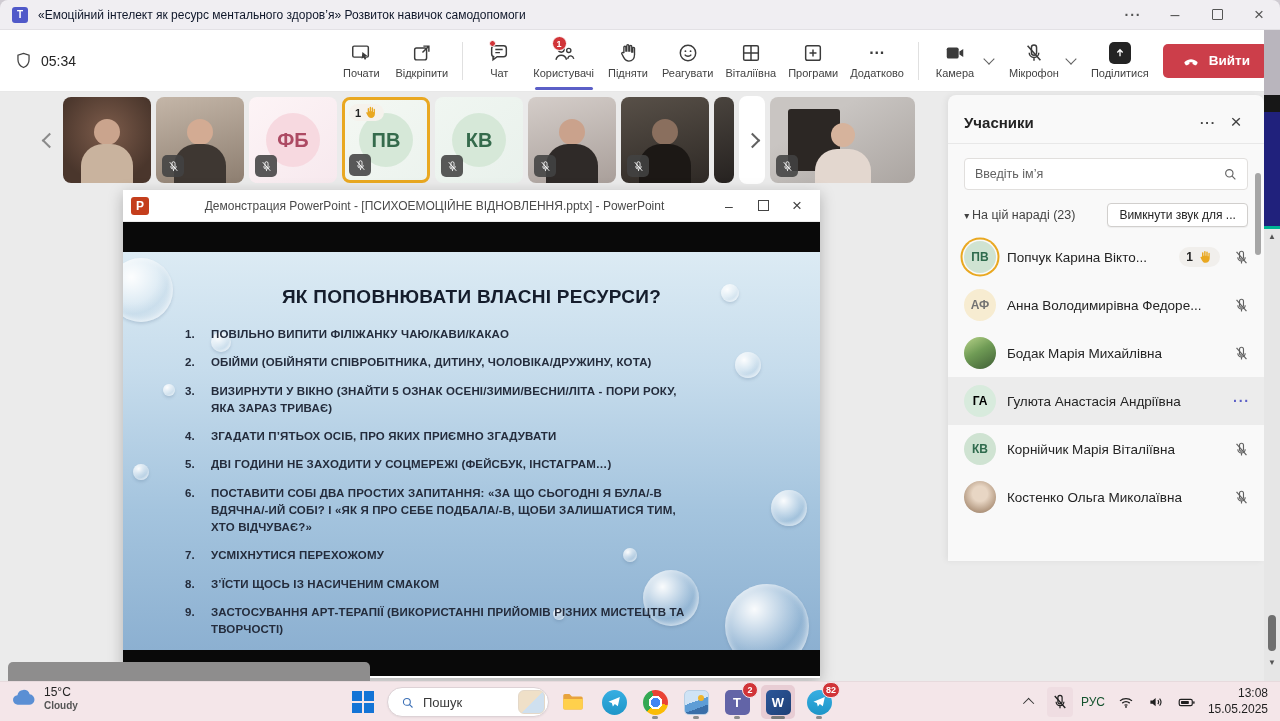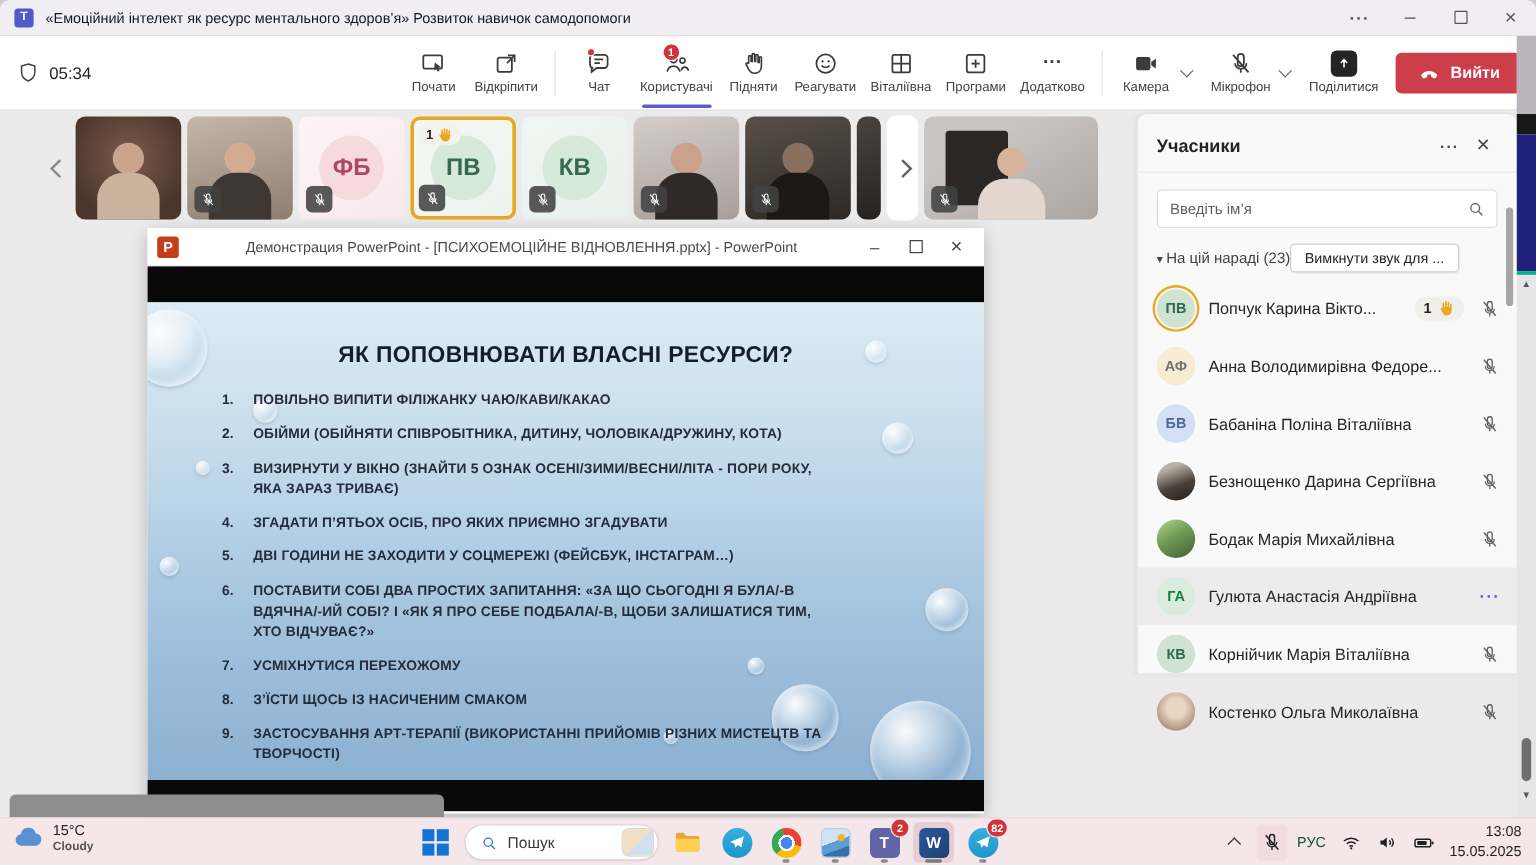--- a/index.html
+++ b/index.html
@@ -106,33 +106,33 @@
   .panel-head { display:flex; align-items:center; padding:15px 14px 9px 16px; }
   .panel-title { font-size:15px; font-weight:bold; color:#242424; flex:1; }
   .ph-ico { width:28px; height:24px; display:flex; align-items:center; justify-content:center; color:#424242; cursor:pointer; }
   .ph-ico.dots::before { content:"···"; font-weight:bold; font-size:13px; letter-spacing:1px; }
   .ph-ico.close::before { content:"×"; font-size:19px; }
   .panel-div { height:1px; background:#e8e8e8; }
   .psearch { position:relative; margin:14px 16px 0; height:32px; background:#fff; border:1px solid #e1dfdd; border-radius:4px; display:flex; align-items:center; }
   .psearch input { flex:1; border:none; outline:none; background:transparent; font-size:12.5px; color:#242424; padding:0 10px; font-family:inherit; }
   .psearch input::placeholder { color:#616161; }
   .psearch svg { margin-right:9px; color:#616161; }
-  .psec { display:flex; align-items:center; justify-content:flex-start; margin:13px 16px 6px; }
+  .psec { display:flex; align-items:center; justify-content:center; margin:13px 16px 6px;gap:32px; }
   .psec-label { font-size:12.5px; color:#424242; cursor:pointer; }
   .psec-label::before { content:"▾ "; font-size:10px; color:#424242; }
   .mute-all { font-size:12px; color:#242424; background:#fff; border:1px solid #d1cfcd; border-radius:4px; padding:4px 11px; cursor:pointer; box-shadow:0 1px 1px rgba(0,0,0,.05); font-family:inherit; }
   .plist { margin-top:4px; }
   .prow { display:flex; align-items:center; height:48px; padding:0 14px 0 16px; gap:11px; cursor:pointer; }
   .prow.active { background:#ececec; }
   .pavatar { width:32px; height:32px; border-radius:50%; flex:0 0 auto; display:flex; align-items:center; justify-content:center; font-size:12px; font-weight:bold; }
   .pavatar.ring { box-shadow:0 0 0 1.5px #f9f9f9,0 0 0 3.5px #e9a821; }
   .av-green { background:#cfe3d2; color:#2f6b4d; }
   .av-yellow { background:#f7ecd1; color:#737373; }
   .av-blue { background:#d3dff5; color:#51679e; }
-  .av-mint { background:#d8ebdd; color:#15803d; }
+  .av-mint { background:#d8ebdd; color:#000000; }
   .av-pink { background:#f6d6e2; color:#ab4f75; }
   .av-photo1 { background:linear-gradient(160deg,#b9b0a6 20%,#4a4038 60%,#241f1c); }
   .av-photo2 { background:linear-gradient(150deg,#a8c77e 10%,#6f9b55 45%,#3f5e35); }
   .av-photo3 { background:radial-gradient(circle at 50% 40%,#e8d6c4 30%,#b49a82 70%,#8a7460); }
   .pname { flex:1; font-size:13.5px; color:#242424; white-space:nowrap; overflow:hidden; text-overflow:clip; }
   .pbadge { display:flex; align-items:center; gap:4px; background:#f1efec; border-radius:11px; padding:2px 7px; font-size:12px; color:#242424; margin-right:2px; }
   .pmic { color:#616161; display:flex; }
   .pmore { color:#5b5fc7; font-weight:bold; font-size:14px; letter-spacing:1px; }
   .pmore::before { content:"···"; }
   .pscroll { position:absolute; right:3px; top:78px; width:6px; height:82px; border-radius:3px; background:#a6a6a6; }
@@ -587,43 +587,21 @@
           <span class="pname">Анна Володимирівна Федоре...</span>
 
           <span class="pmic">
             <svg class="ic" width="17" height="17">
               <use href="#i-micoff"></use>
             </svg>
           </span>
 
         </div>
 
-        <div class="prow">
-          <span class="pavatar av-blue">БВ</span>
-          <span class="pname">Бабаніна Поліна Віталіївна</span>
-
-          <span class="pmic">
-            <svg class="ic" width="17" height="17">
-              <use href="#i-micoff"></use>
-            </svg>
-          </span>
-
-        </div>
-
-        <div class="prow">
-          <span class="pavatar av-photo1"></span>
-          <span class="pname">Безнощенко Дарина Сергіївна</span>
-
-          <span class="pmic">
-            <svg class="ic" width="17" height="17">
-              <use href="#i-micoff"></use>
-            </svg>
-          </span>
-
-        </div>
+
 
         <div class="prow">
           <span class="pavatar av-photo2"></span>
           <span class="pname">Бодак Марія Михайлівна</span>
 
           <span class="pmic">
             <svg class="ic" width="17" height="17">
               <use href="#i-micoff"></use>
             </svg>
           </span>

